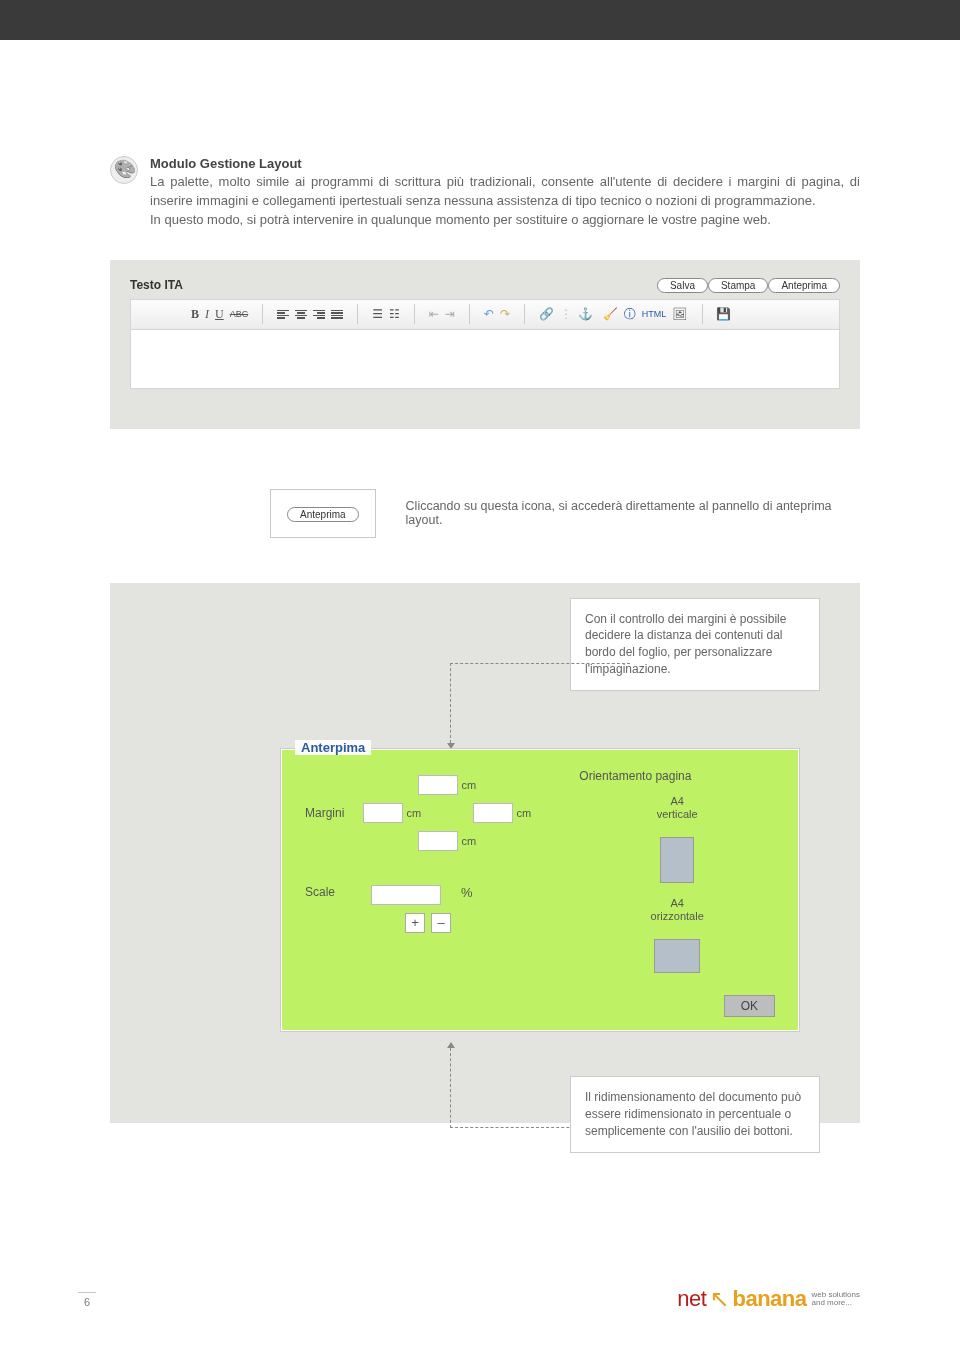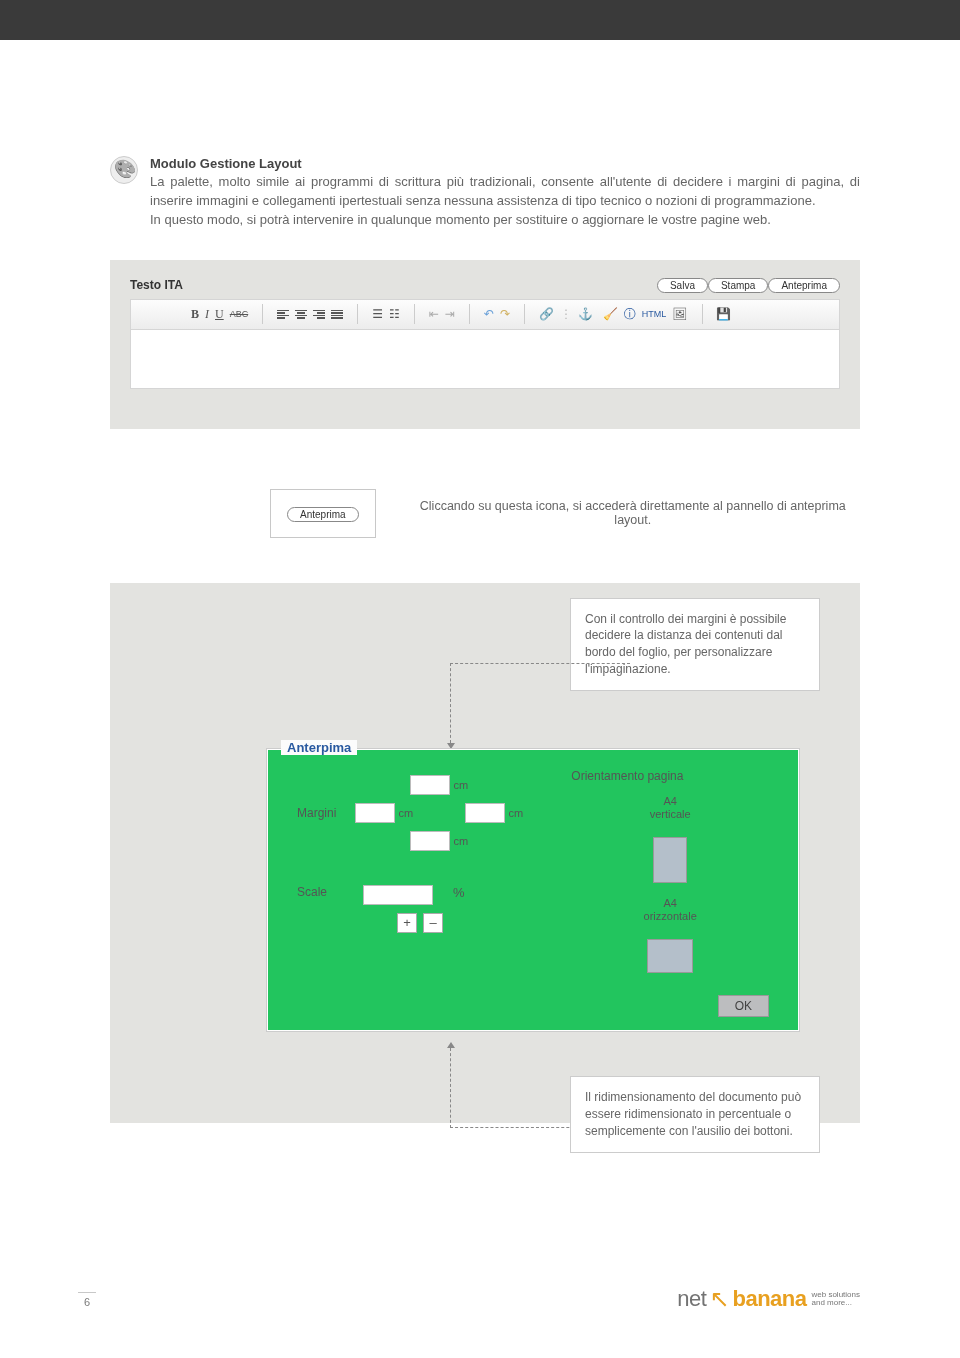--- a/index.html
+++ b/index.html
@@ -110,21 +110,20 @@
     margin: 60px 0 0 160px;
   }
   .box-frame {
     border: 1px solid #c8c8c8;
     background: #fff;
     padding: 16px;
   }
   .anteprima-desc {
     color: #666;
     font-size: 12.5px;
-    text-align: center;
   }
 
   .preview-section {
     margin-top: 45px;
     background: #e3e3e0;
     padding: 0 20px 30px 20px;
     position: relative;
     height: 540px;
   }
   .callout {
@@ -173,25 +172,25 @@
     position: absolute;
     left: -4px; top: -6px;
     border-left: 4px solid transparent;
     border-right: 4px solid transparent;
     border-bottom: 6px solid #888;
   }
 
   .anteprima-panel {
     position: absolute;
     top: 165px;
-    left: 156px;
+    left: 170px;
     right: 60px;
-    background: #22c55e;
+    background: #bef264;
     border: 1px solid #ccc;
-    padding: 12px 30px 14px;
+    padding: 12px 24px 14px;
     box-shadow: inset 0 0 0 1px #fff;
   }
   .fieldset-label {
     color: #2a5aa0;
     font-weight: bold;
     font-size: 13px;
     background: #fcfcfc;
     padding: 0 6px;
     position: absolute;
     top: -9px;
@@ -269,21 +268,21 @@
     text-align: center;
   }
   .footer-logo {
     position: absolute;
     bottom: 45px;
     right: 100px;
     display: flex;
     align-items: center;
     gap: 2px;
   }
-  .logo-net { font-size: 22px; color: #737373; font-weight: 300; letter-spacing: -0.5px;}
+  .logo-net { font-size: 22px; color: #b91c1c; font-weight: 300; letter-spacing: -0.5px;}
   .logo-cursor { font-size: 24px; color: #e8a020; margin: 0 1px;}
   .logo-banana { font-size: 22px; color: #e8a020; font-weight: 600; letter-spacing: -0.5px;}
   .logo-tag { font-size: 8px; color: #777; line-height: 1; margin-left: 3px;}
 </style>
 </head>
 <body>
 
 <div class="top-bar"></div>
 
 <div class="content">

